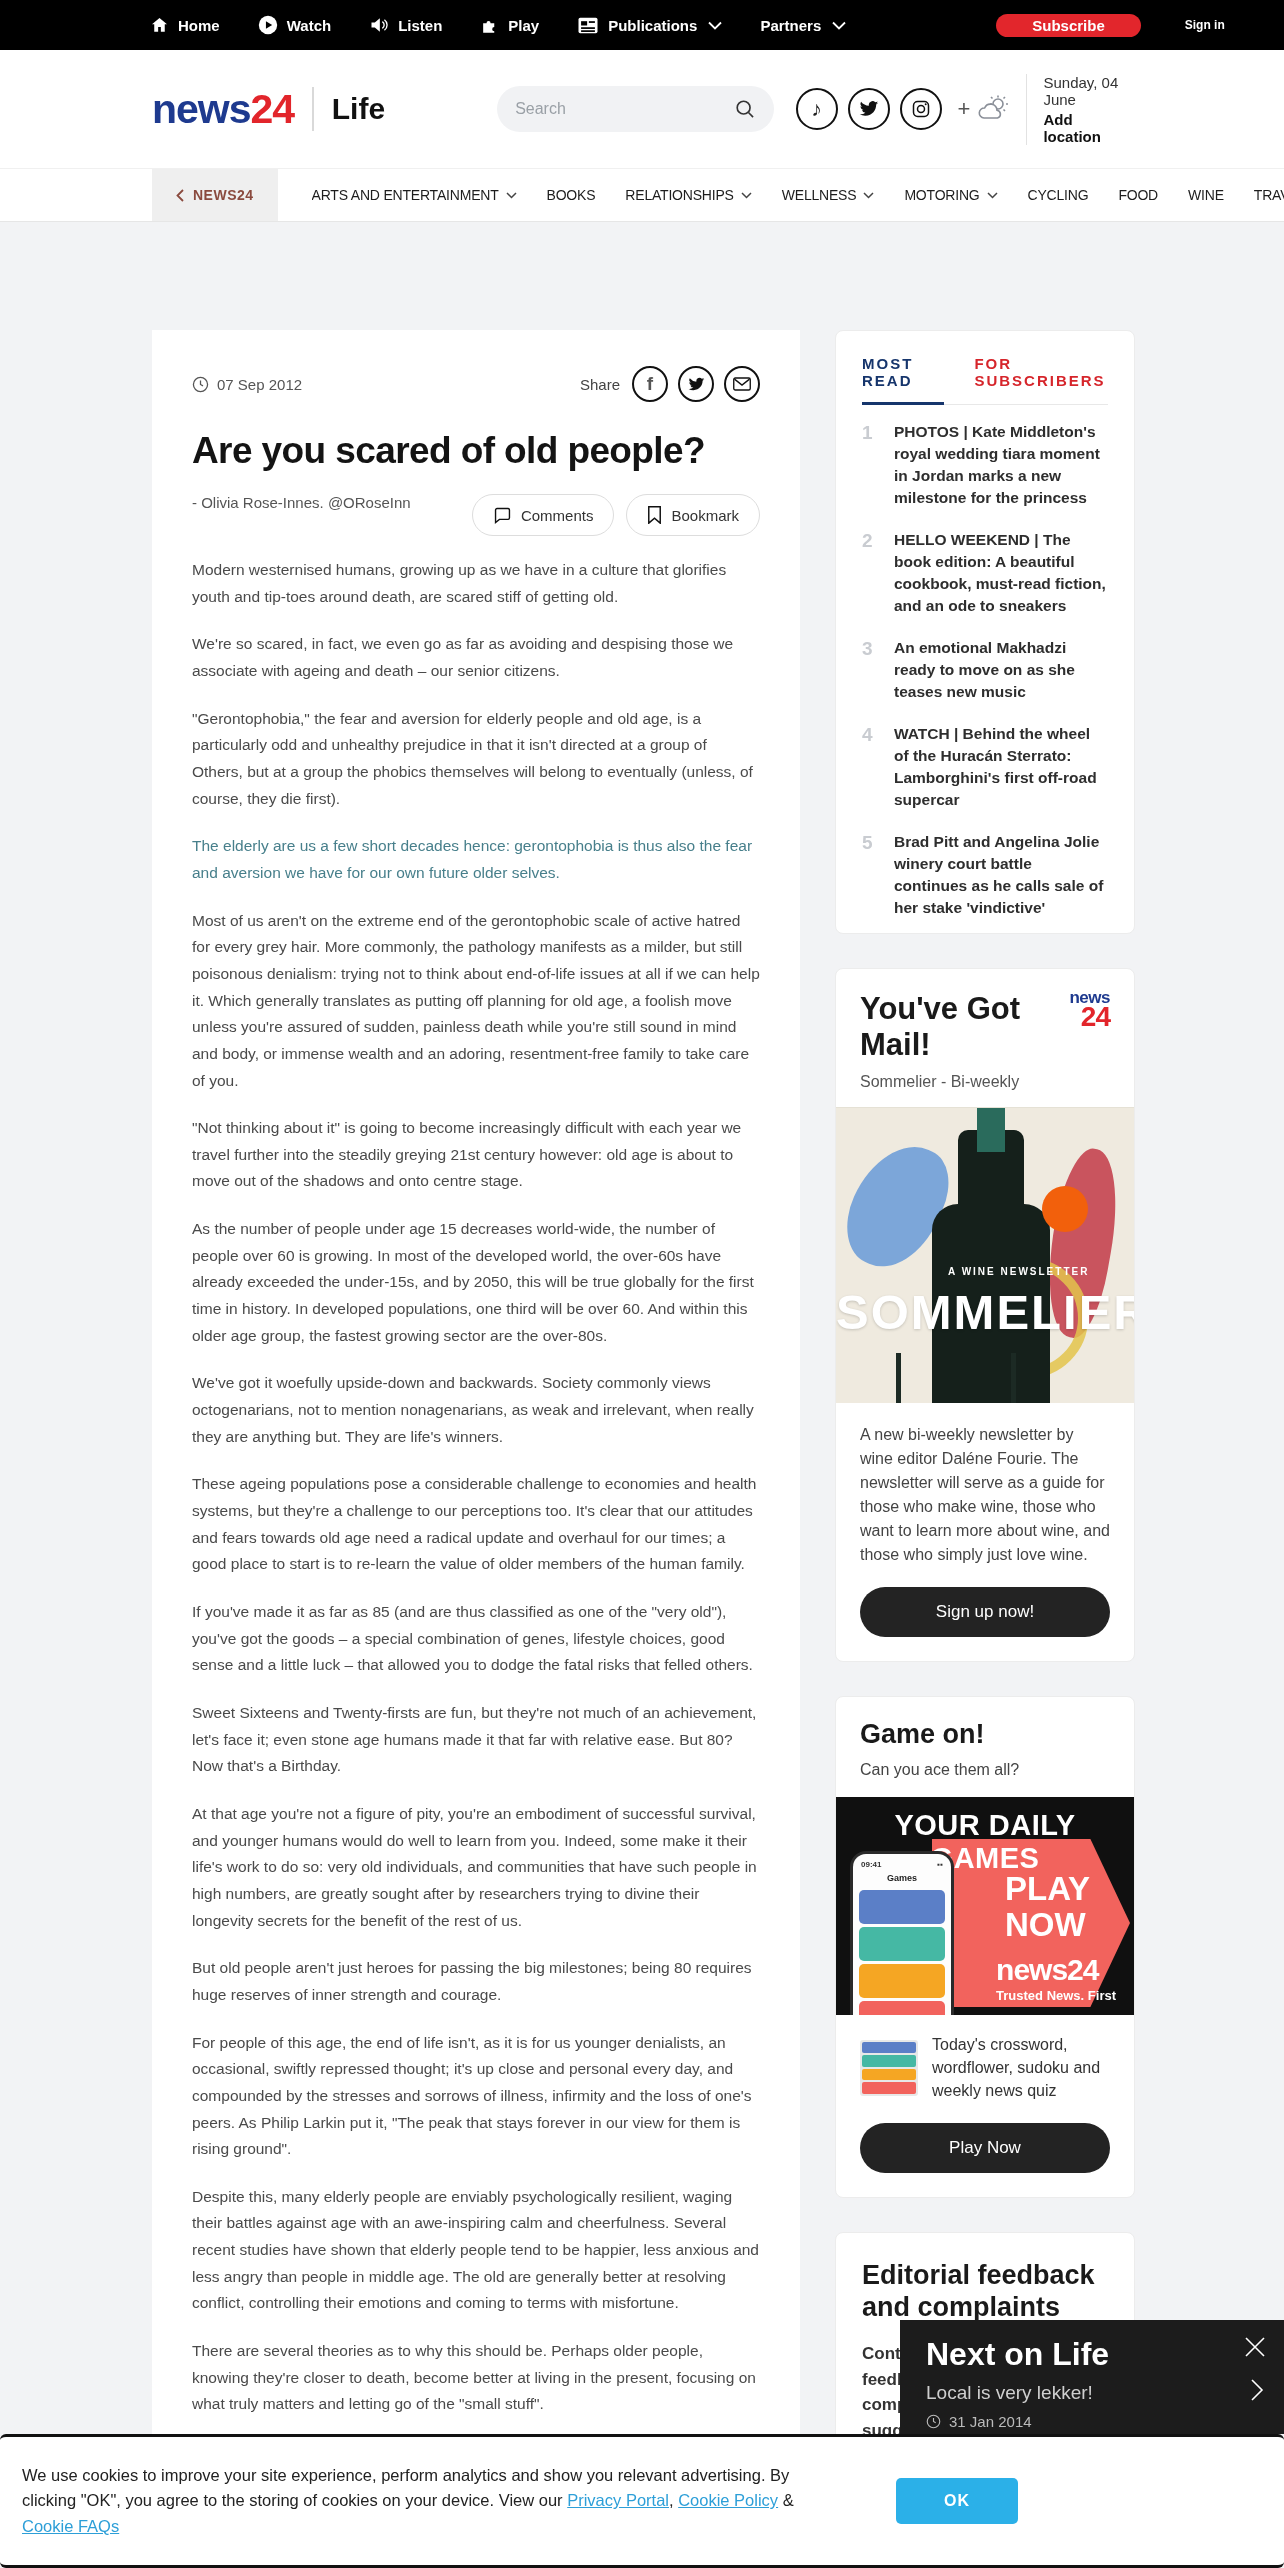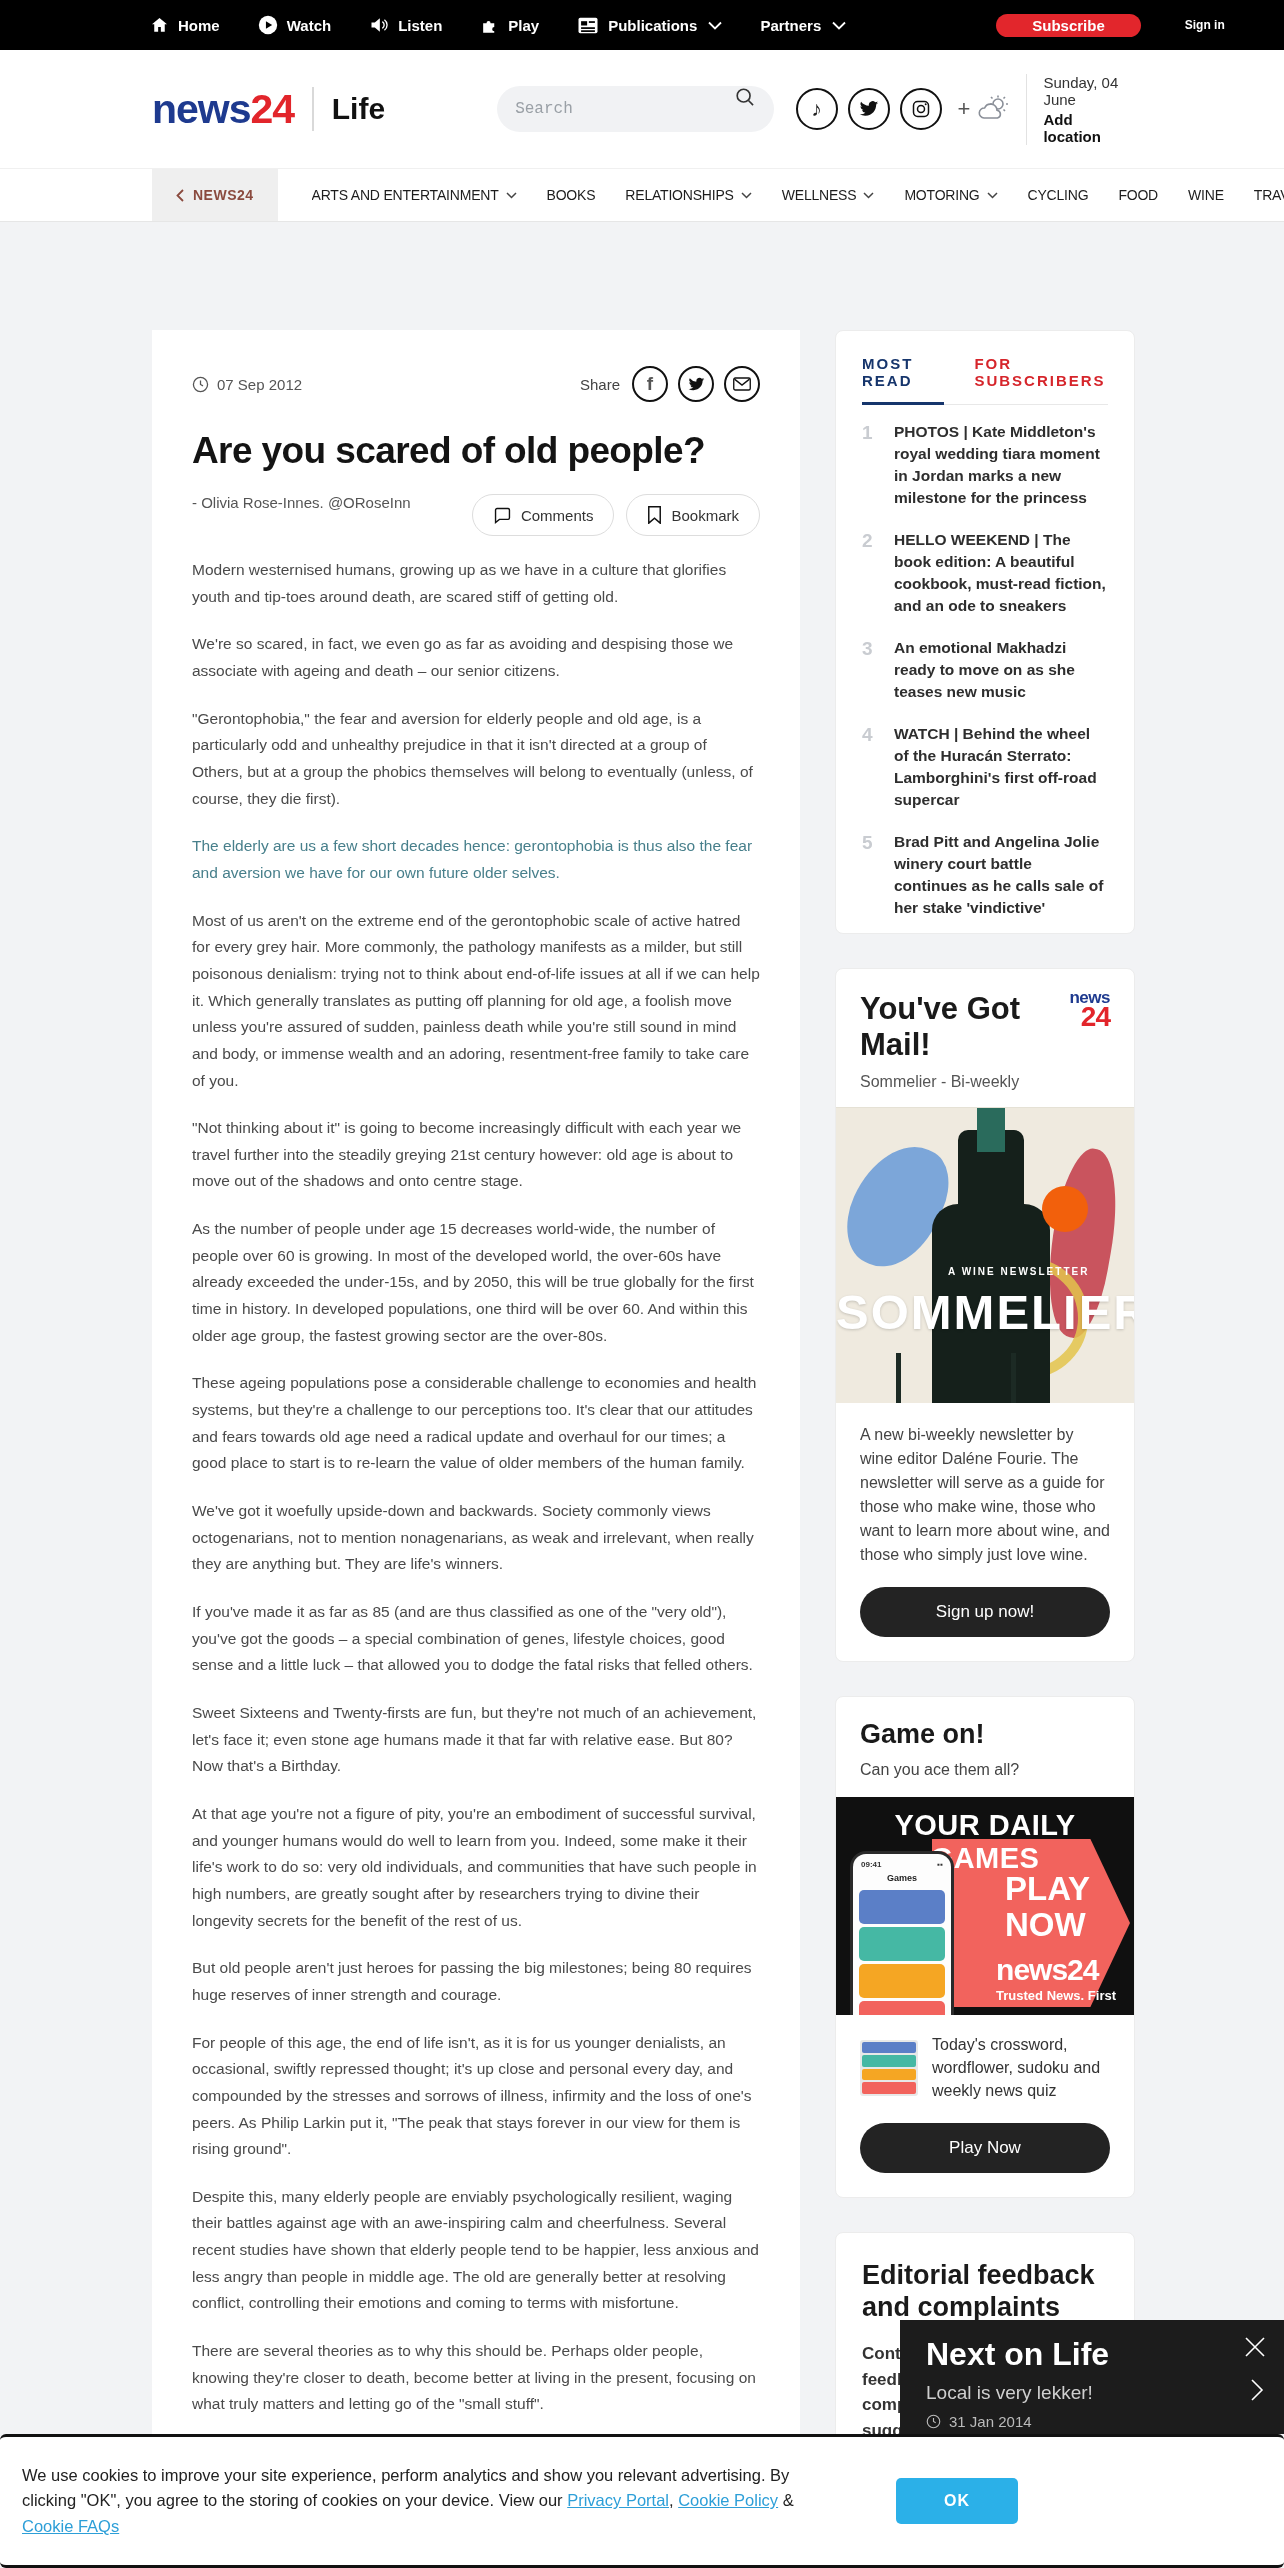--- a/index.html
+++ b/index.html
@@ -17,21 +17,21 @@
   .signin { margin-left:44px; font-size:12px; font-weight:bold; cursor:pointer; }
 
   
   .header { background:#fff; height:118px; display:flex; align-items:center; padding:0 150px 0 152px; }
   .logo { display:flex; align-items:baseline; cursor:pointer; }
   .logo-news { font-size:41px; font-weight:bold; color:#1e3a8f; letter-spacing:-1px; }
   .logo-24 { font-size:41px; font-weight:bold; color:#e2252b; letter-spacing:-1px; }
   .logo-divider { width:2px; height:44px; background:#d9d9d9; margin:0 18px; align-self:center; }
   .logo-section { font-size:30px; font-weight:600; color:#111; }
   .search-pill { margin-left:112px; width:332px; height:46px; background:#f1f2f4; border-radius:23px;
-                 display:flex; padding:0 18px;font-family:Liberation Mono, monospace; }
+                 display:flex; align-items:center; padding:0 18px; }
   .search-pill input { flex:1; border:none; background:transparent; outline:none; font-size:16px;
                        color:#555; font-family:inherit; }
   .search-pill input::placeholder { color:#9aa0a6; }
   .socials { display:flex; align-items:center; gap:10px; margin-left:22px; }
   .soc-circle { width:42px; height:42px; border:2px solid #111; border-radius:50%; display:flex;
                 align-items:center; justify-content:center; cursor:pointer; background:#fff; }
   .weather { display:flex; align-items:center; gap:6px; margin-left:16px; color:#777; }
   .weather .plus { font-size:22px; color:#555; }
   .date-block { margin-left:14px; padding-left:16px; border-left:1px solid #e2e2e2; }
   .date-line1 { font-size:15px; color:#333; }
@@ -404,22 +404,22 @@
       <div>
         <p>Modern westernised humans, growing up as we have in a culture that glorifies youth and tip-toes around death, are scared stiff of getting old.</p>
           <p>We're so scared, in fact, we even go as far as avoiding and despising those we associate with ageing and death – our senior citizens.</p>
           <p>"Gerontophobia," the fear and aversion for elderly people and old age, is a particularly odd and unhealthy prejudice in that it isn't directed at a group of Others, but at a group the phobics themselves will belong to eventually (unless, of course, they die first).</p>
       </div>
       <p class="link-par">The elderly are us a few short decades hence: gerontophobia is thus also the fear and aversion we have for our own future older selves.</p>
       <div>
         <p>Most of us aren't on the extreme end of the gerontophobic scale of active hatred for every grey hair. More commonly, the pathology manifests as a milder, but still poisonous denialism: trying not to think about end-of-life issues at all if we can help it. Which generally translates as putting off planning for old age, a foolish move unless you're assured of sudden, painless death while you're still sound in mind and body, or immense wealth and an adoring, resentment-free family to take care of you.</p>
           <p>"Not thinking about it" is going to become increasingly difficult with each year we travel further into the steadily greying 21st century however: old age is about to move out of the shadows and onto centre stage.</p>
           <p>As the number of people under age 15 decreases world-wide, the number of people over 60 is growing. In most of the developed world, the over-60s have already exceeded the under-15s, and by 2050, this will be true globally for the first time in history. In developed populations, one third will be over 60. And within this older age group, the fastest growing sector are the over-80s.</p>
+          <p>We've got it woefully upside-down and backwards. Society commonly views octogenarians, not to mention nonagenarians, as weak and irrelevant, when really they are anything but. They are life's winners.</p>
           <p>These ageing populations pose a considerable challenge to economies and health systems, but they're a challenge to our perceptions too. It's clear that our attitudes and fears towards old age need a radical update and overhaul for our times; a good place to start is to re-learn the value of older members of the human family.</p>
-          <p>We've got it woefully upside-down and backwards. Society commonly views octogenarians, not to mention nonagenarians, as weak and irrelevant, when really they are anything but. They are life's winners.</p>
           <p>If you've made it as far as 85 (and are thus classified as one of the "very old"), you've got the goods – a special combination of genes, lifestyle choices, good sense and a little luck – that allowed you to dodge the fatal risks that felled others.</p>
           <p>Sweet Sixteens and Twenty-firsts are fun, but they're not much of an achievement, let's face it; even stone age humans made it that far with relative ease. But 80? Now that's a Birthday.</p>
           <p>At that age you're not a figure of pity, you're an embodiment of successful survival, and younger humans would do well to learn from you. Indeed, some make it their life's work to do so: very old individuals, and communities that have such people in high numbers, are greatly sought after by researchers trying to divine their longevity secrets for the benefit of the rest of us.</p>
           <p>But old people aren't just heroes for passing the big milestones; being 80 requires huge reserves of inner strength and courage.</p>
           <p>For people of this age, the end of life isn't, as it is for us younger denialists, an occasional, swiftly repressed thought; it's up close and personal every day, and compounded by the stresses and sorrows of illness, infirmity and the loss of one's peers. As Philip Larkin put it, "The peak that stays forever in our view for them is rising ground".</p>
           <p>Despite this, many elderly people are enviably psychologically resilient, waging their battles against age with an awe-inspiring calm and cheerfulness. Several recent studies have shown that elderly people tend to be happier, less anxious and less angry than people in middle age. The old are generally better at resolving conflict, controlling their emotions and coming to terms with misfortune.</p>
           <p>There are several theories as to why this should be. Perhaps older people, knowing they're closer to death, become better at living in the present, focusing on what truly matters and letting go of the "small stuff".</p>
           <p>Whatever the reason, the appropriate response when one of us emotionally turbulent youngsters meets anyone over 70 and in glowing psychological health over 70 should be this:</p>
           <p>"How do you do it? Teach me, so I can start practising. And it's not only that I'll need these skills when I'm your age – I could really use them right now."</p>
       </div>

